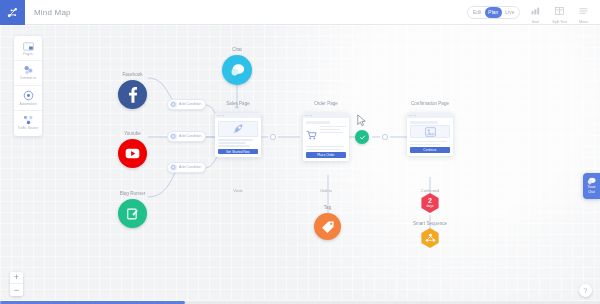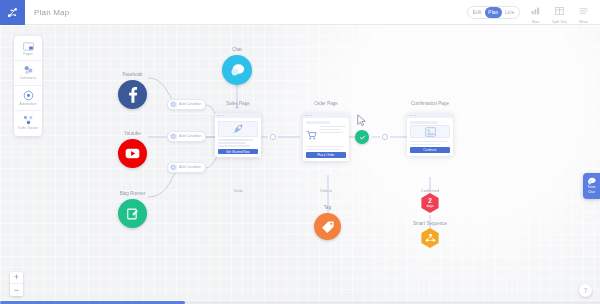--- a/index.html
+++ b/index.html
@@ -177,21 +177,21 @@
           <line x1="7" y1="17" x2="17" y2="7"></line>
           <line x1="7" y1="17" x2="16" y2="16"></line>
           <line x1="10" y1="9" x2="17" y2="7"></line>
         </g>
         <circle cx="6" cy="18" r="2.6" fill="#fff"></circle>
         <circle cx="18" cy="6" r="2.2" fill="#fff"></circle>
         <circle cx="17" cy="17" r="1.6" fill="#fff"></circle>
         <circle cx="10" cy="8" r="1.6" fill="#fff"></circle>
       </svg>
     </div>
-    <div class="title-field">Plan Map</div>
+    <div class="title-field">Mind Map</div>
 
     <div class="topbar-right">
       <div class="seg">
         <div class="seg-item">Edit</div>
         <div class="seg-item active">Plan</div>
         <div class="seg-item">Live</div>
       </div>
 
       <div class="tool-btn">
         <span class="glyph">

